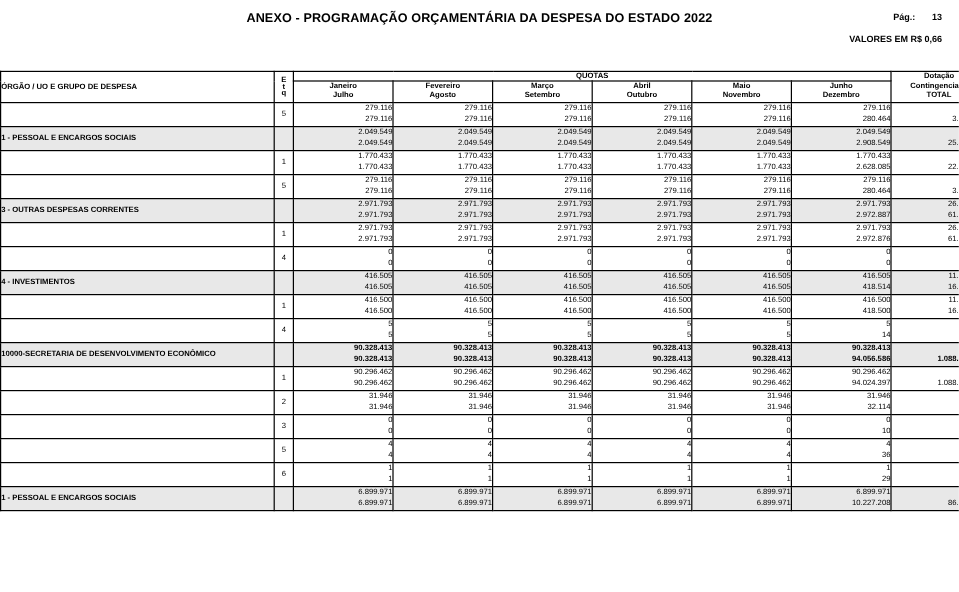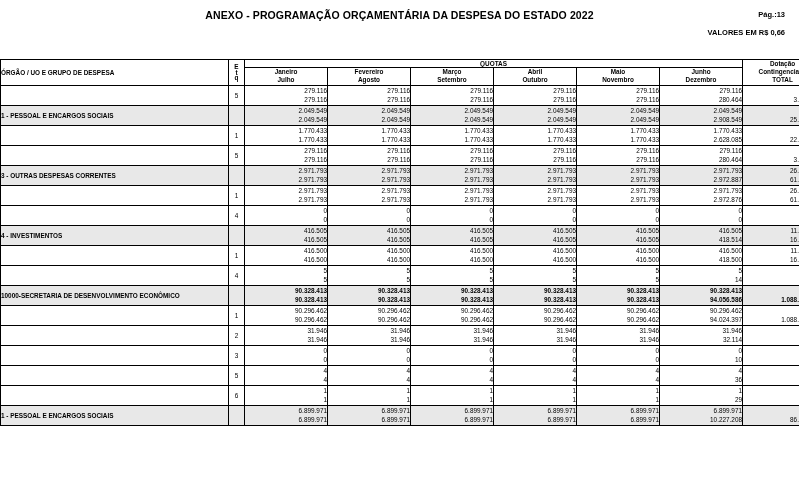--- a/index.html
+++ b/index.html
@@ -1,20 +1,20 @@
 <!DOCTYPE html>
 <html><head>
 <meta charset="utf-8">
 <style>
   html,body{margin:0;padding:0;background:#fff;}
   body{width:799px;height:493px;font-family:"Liberation Sans", sans-serif;color:#000;}
   .page{position:relative;width:799px;height:493px;overflow:hidden;}
   .title{text-align:center;font-size:10.5px;font-weight:bold;padding-top:9px;letter-spacing:0.1px;}
   .pag{position:absolute;right:14px;top:10px;font-size:7.5px;font-weight:bold;}
-  .pagnum{display:inline-block;}
+  .pagnum{display:inline-block;margin-left:14px;}
   .valores{position:absolute;right:14px;top:28px;font-size:7.5px;font-weight:bold;}
   table.main{border-collapse:collapse;width:774px;margin:38px auto 0 auto;table-layout:fixed;}
   table.main td,table.main th{border:1px solid #000;font-size:6.4px;padding:0;vertical-align:middle;}
   .hdr td{font-weight:bold;text-align:center;}
   .hdr-org{text-align:left !important;padding-left:4px;font-size:7px;}
   .quotas-lbl{font-size:7px;}
   .vert{font-size:5.2px;line-height:5.6px;text-align:center;font-weight:bold;}
   .mcell{text-align:center;line-height:8.2px;padding:2px 0;font-weight:bold;font-size:6.4px;}
   .dot-lbl{text-align:center;line-height:8.2px;padding:2px 0;font-weight:bold;font-size:6.4px;}
   .num{text-align:right;padding-right:4px;line-height:9.6px;height:9.6px;}

